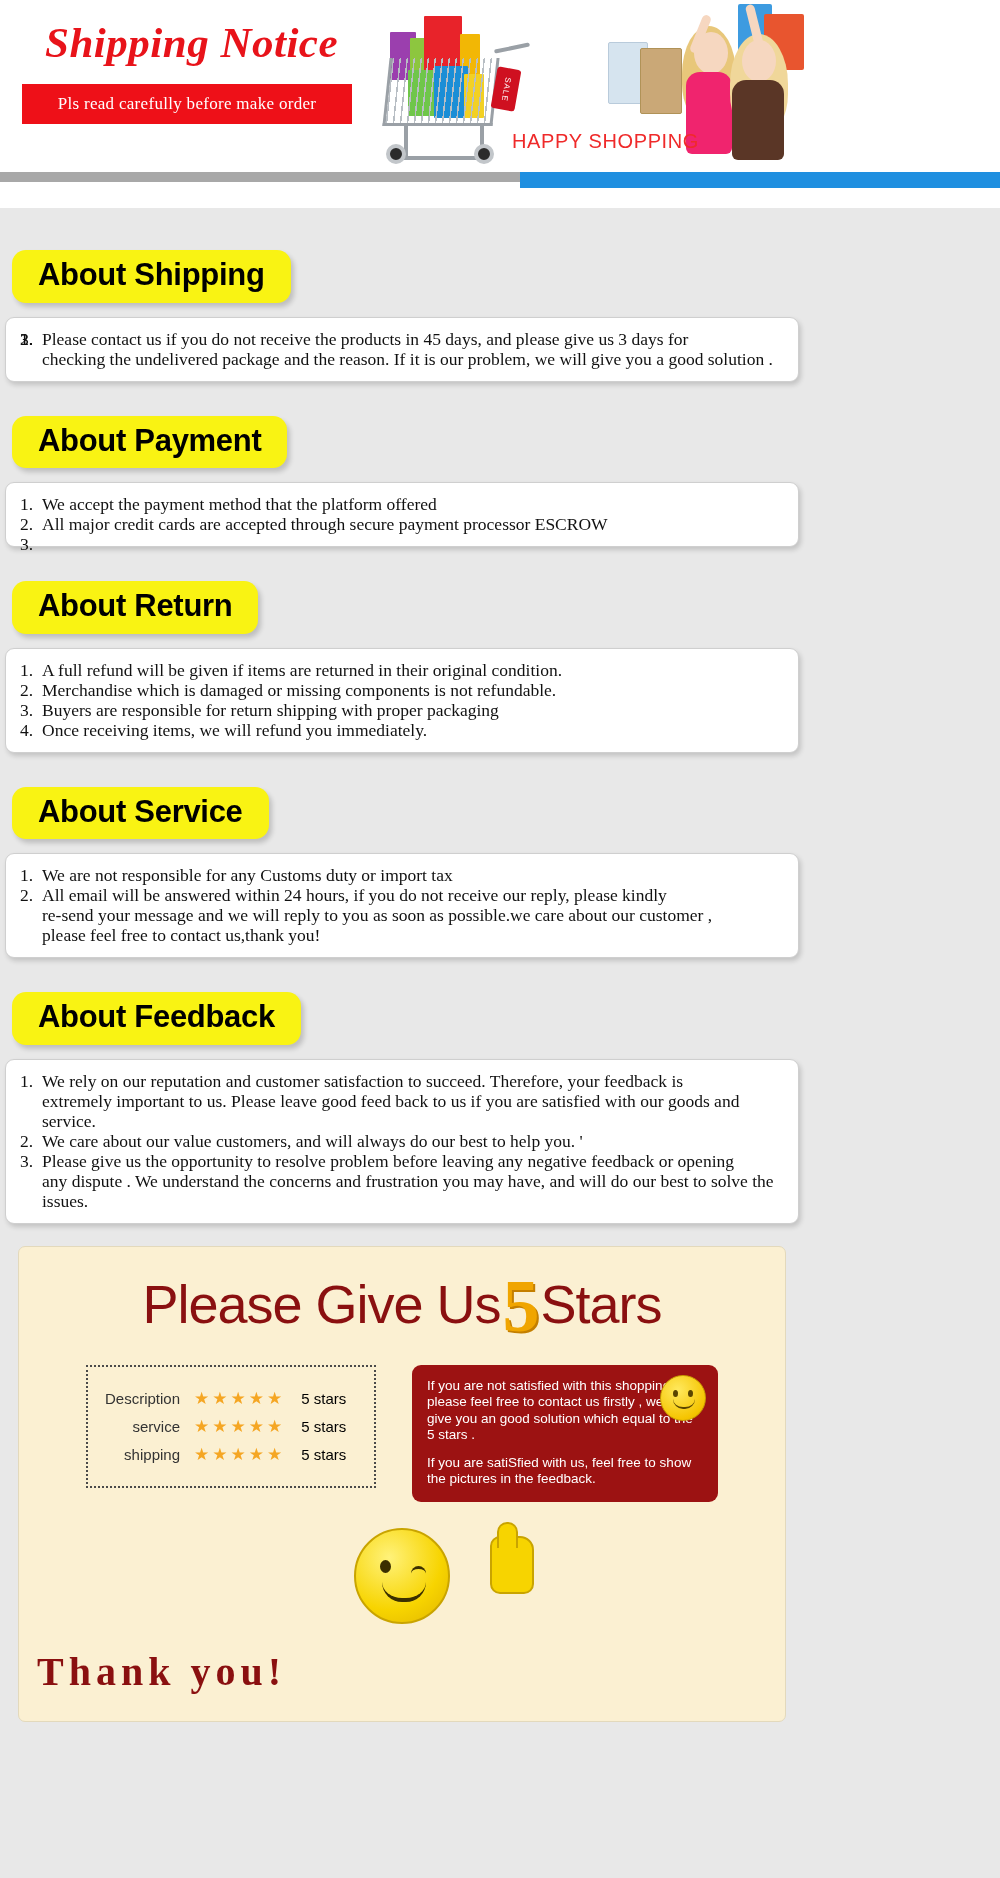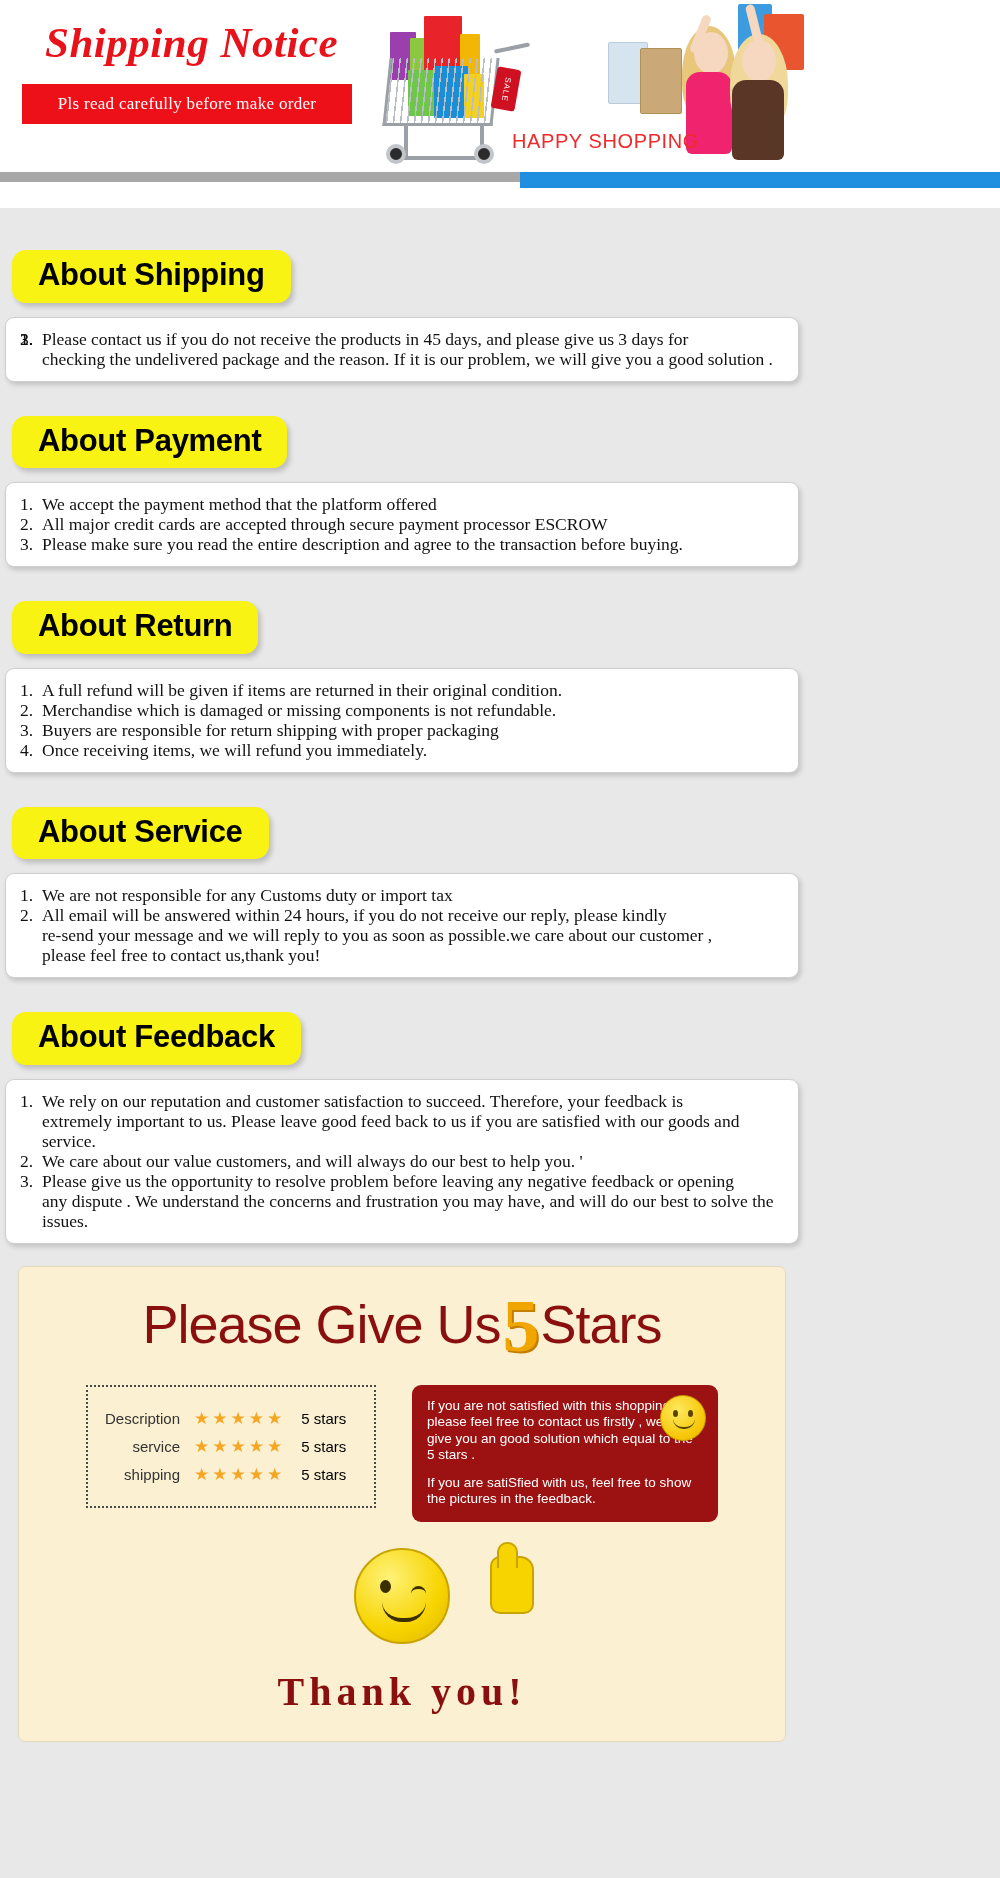--- a/index.html
+++ b/index.html
@@ -240,21 +240,20 @@
     border-radius:10px 14px 10px 10px;
   }
   .thumb:before {
     content:""; position:absolute; left:5px; top:-16px;
     width:17px; height:24px; background:#f7d400;
     border:2px solid #c9a400; border-bottom:none;
     border-radius:10px 10px 0 0;
   }
 
   .thankyou {
-    text-align:center;
     margin-top:12px;
     font-family:"Liberation Serif", serif;
     font-weight:bold;
     font-size:40px;
     color:#8a1010;
     letter-spacing:5px;
   }
 </style>
 </head>
 <body>
@@ -315,21 +314,21 @@
             <li><span class="num">1.</span></li>
             <li><span class="num">2.</span></li>
             <li><span class="num">3.</span><span>Please contact us if you do not receive the products in 45 days, and please give us 3 days for
 checking the undelivered package and the reason. If it is our problem, we will give you a good solution .</span></li>
           </ol>
         </div></div>
       <div class="sec"><div class="sec-gap"></div><div class="tab">About Payment</div><div class="panel">
           <ol>
             <li><span class="num">1.</span><span>We accept the payment method that the platform offered</span></li>
             <li><span class="num">2.</span><span>All major credit cards are accepted through secure payment processor ESCROW</span></li>
-            <li><span class="num">3.</span><span>Please make sure you read the entire description and agree to the transaction before buying.</span></li>
+            <li><span class="num">3.</span></li>
           </ol>
         </div></div>
       <div class="sec"><div class="sec-gap"></div><div class="tab">About Return</div><div class="panel">
           <ol>
             <li><span class="num">1.</span><span>A full refund will be given if items are returned in their original condition.</span></li>
             <li><span class="num">2.</span><span>Merchandise which is damaged or missing components is not refundable.</span></li>
             <li><span class="num">3.</span><span>Buyers are responsible for return shipping with proper packaging</span></li>
             <li><span class="num">4.</span><span>Once receiving items, we will refund you immediately.</span></li>
           </ol>
         </div></div>

